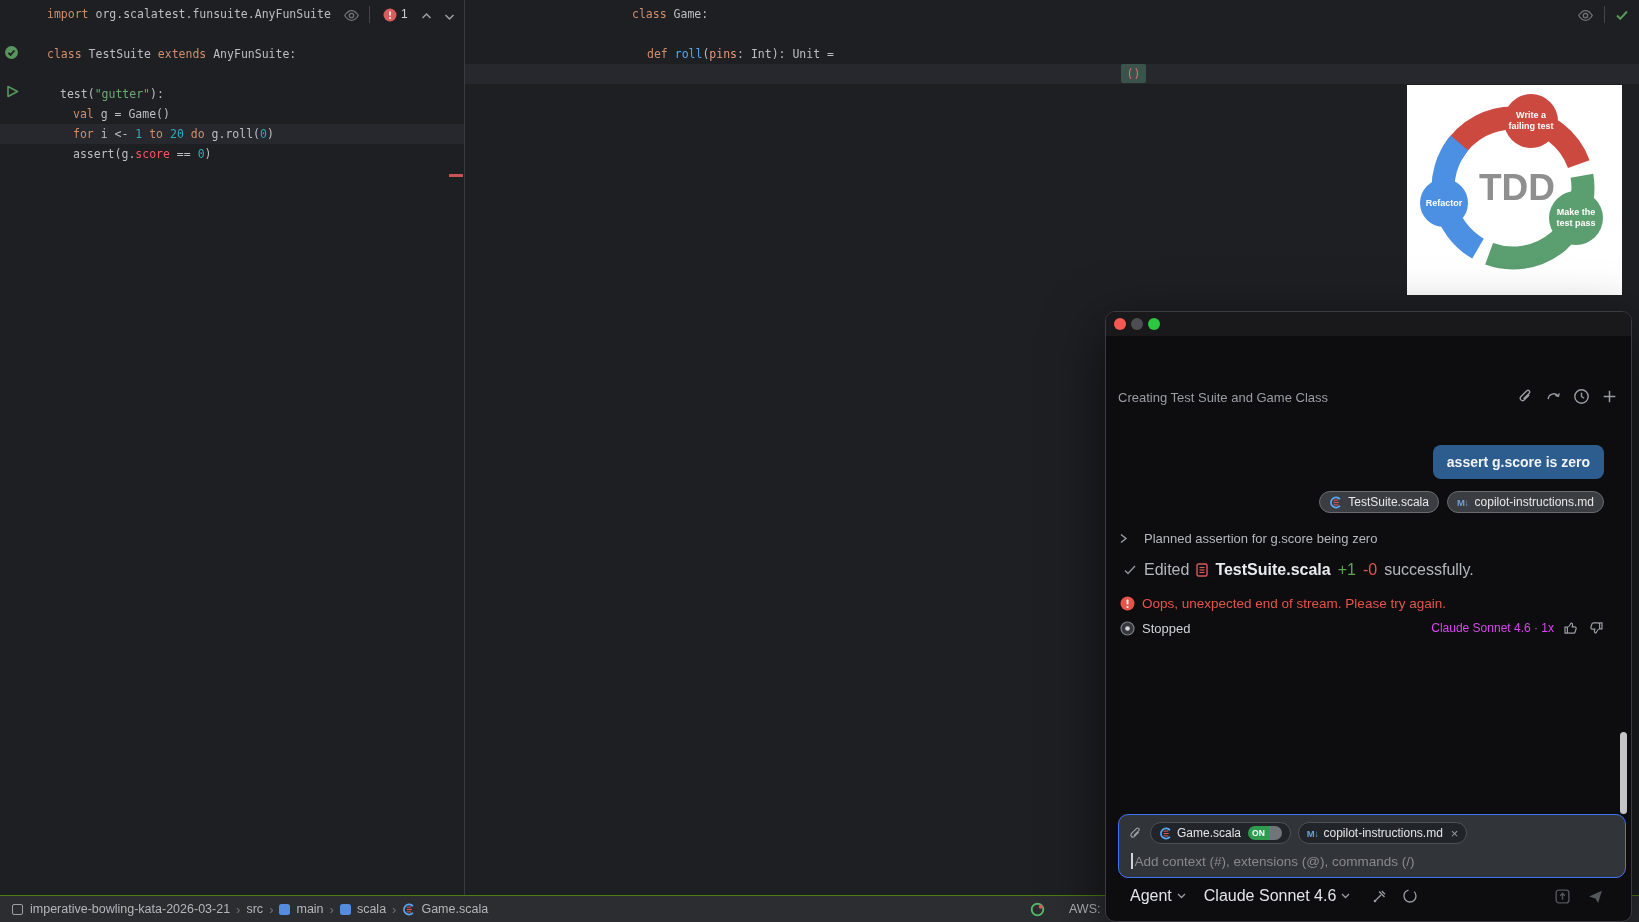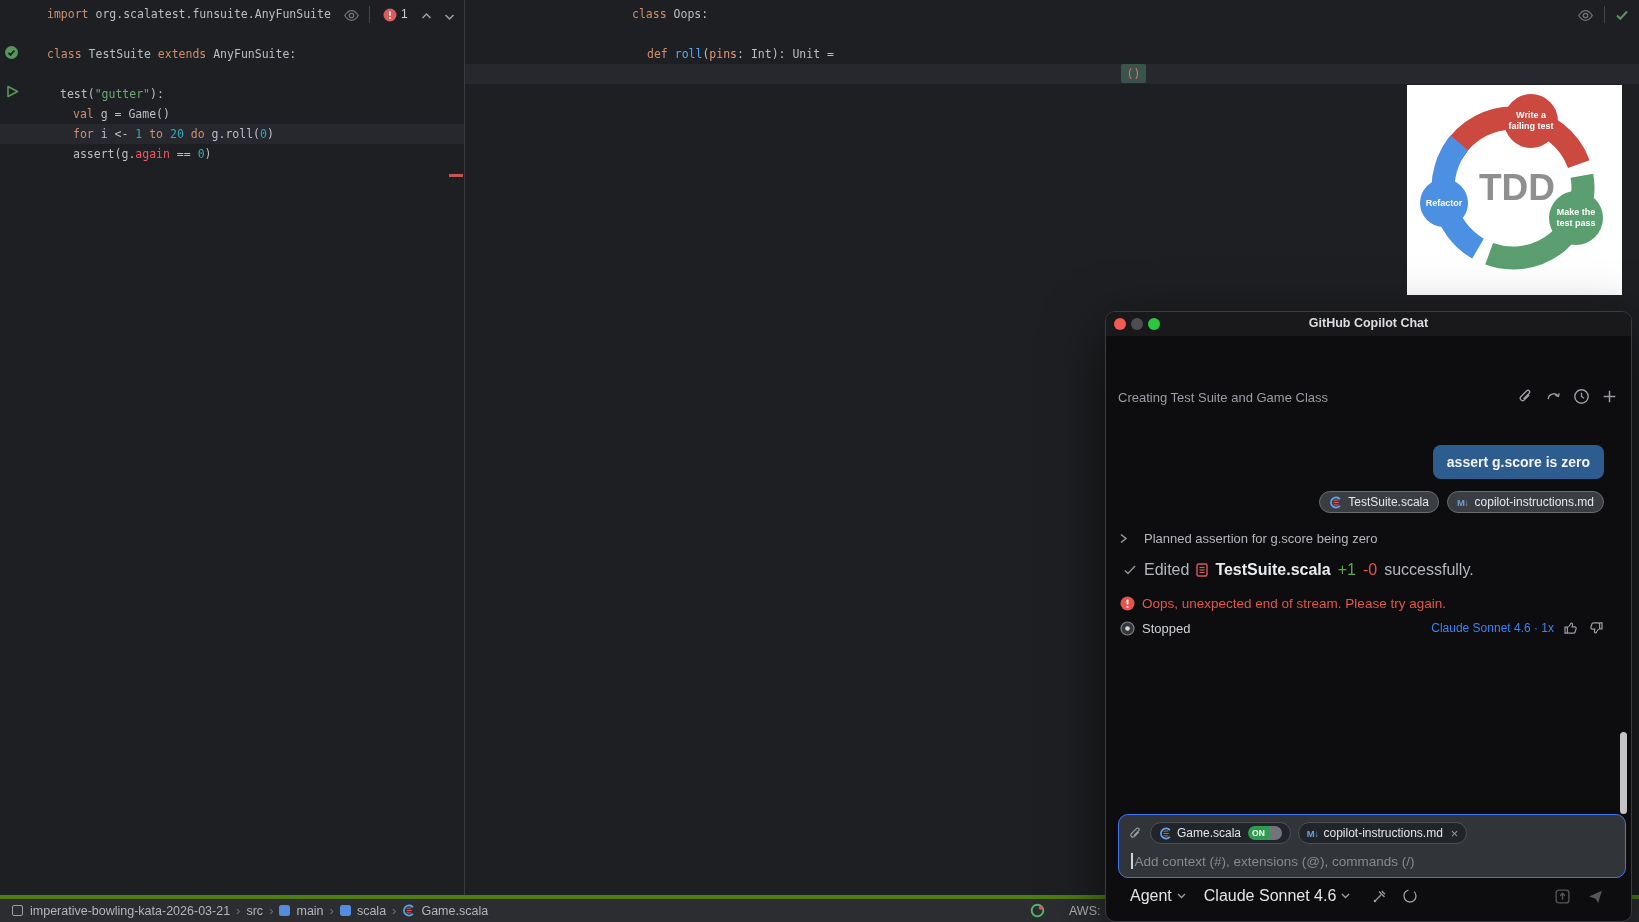--- a/index.html
+++ b/index.html
@@ -23,21 +23,21 @@
     background:#3b544b; border-radius:2px; text-align:center; }
   .gutter-ic { position:absolute; }
   .hdr-ic { position:absolute; top:7px; }
   .vsep { position:absolute; top:6px; width:1px; height:17px; background:#43454a; }
   .err-count { position:absolute; top:7px; font-size:12px; color:#ced0d6; }
   .err-stripe { position:absolute; left:449px; top:174px; width:14px; height:3px; background:#c75450; }
   
   .tdd { position:absolute; left:1407px; top:85px; width:215px; height:210px; background:#fff; }
   
   .statusbar { position:absolute; left:0; right:0; bottom:0; height:27px; background:#2b2d30;
-    border-top:4px solid #4d7c0f; display:flex; align-items:center; padding-left:12px;
+    border-top:1px solid #4d7c0f; display:flex; align-items:center; padding-left:12px;
     font-size:12.5px; color:#b2b6bd; }
   .statusbar .crumb { display:flex; align-items:center; gap:6px; }
   .crumb-sep { color:#6f737a; margin:0 6px; font-size:13px; }
   .sb-right { position:absolute; left:1030px; display:flex; align-items:center; gap:24px; }
   .blue-sq { width:11px; height:11px; border-radius:2.5px; background:#548ce0; display:inline-block; }
   .mod-sq { width:11px; height:11px; border-radius:2px; border:1.4px solid #9da0a8; display:inline-block; }
   
   .chat { position:absolute; left:1105px; top:311px; width:527px; height:611px;
     background:#0d0d0f; border-radius:10px; box-shadow:0 18px 60px rgba(0,0,0,.6);
     border:1px solid #3c3c40; overflow:hidden; }
@@ -63,21 +63,21 @@
     font-size:13px; color:#b4b7bc; }
   .edited-row { position:absolute; top:249px; left:17px; display:flex; align-items:center; gap:7px;
     font-size:16px; color:#b4b7bc; }
   .edited-file { color:#e9ebee; font-weight:bold; }
   .diff-add { color:#57a64a; } .diff-del { color:#e5534b; }
   .error-row { position:absolute; top:284px; left:14px; display:flex; align-items:center; gap:7px;
     font-size:13.5px; color:#e5534b; }
   .stopped-row { position:absolute; top:308px; left:14px; right:27px; display:flex;
     align-items:center; justify-content:space-between; }
   .stopped-left { display:flex; align-items:center; gap:7px; font-size:13px; color:#cfd2d6; }
-  .stopped-right { display:flex; align-items:center; gap:9px; font-size:12px; color:#3b82f6; }
+  .stopped-right { display:flex; align-items:center; gap:9px; font-size:12px; color:#d946ef; }
   .chat-scrollthumb { position:absolute; right:4px; top:420px; width:7px; height:82px;
     background:#c4c4c6; border-radius:4px; }
   .input-box { position:absolute; left:12px; top:502px; width:508px; height:64px;
     background:#313438; border:1.5px solid #3f74f2; border-radius:10px; }
   .input-chips { position:absolute; top:7px; left:9px; display:flex; align-items:center; gap:7px; }
   .ichip { display:flex; align-items:center; gap:5px; height:22px; padding:0 8px;
     background:#212428; border:1px solid #4d5156; border-radius:11px; font-size:12px; color:#e3e5e8; }
   .on-toggle { display:flex; height:14px; border-radius:7px; overflow:hidden; margin-left:2px; }
   .on-green { background:#2e9b4f; color:#fff; font-size:8.5px; font-weight:bold;
     padding:0 4px; display:flex; align-items:center; }
@@ -98,21 +98,21 @@
 <div class="screen">
 
   <div class="pane pane-left">
     <div class="caret-band" style="left:0;top:124px;width:464px;"></div>
 
     <div class="code-line" style="left:47px;top:4px;"><span class="tok-kw">import </span><span class="tok-pl">org.scalatest.funsuite.AnyFunSuite</span></div>
     <div class="code-line" style="left:47px;top:44px;"><span class="tok-kw">class </span><span class="tok-pl">TestSuite </span><span class="tok-kw">extends </span><span class="tok-pl">AnyFunSuite:</span></div>
     <div class="code-line" style="left:60px;top:84px;"><span class="tok-pl">test(</span><span class="tok-str">"gutter"</span><span class="tok-pl">):</span></div>
     <div class="code-line" style="left:73px;top:104px;"><span class="tok-kw">val </span><span class="tok-pl">g = Game()</span></div>
     <div class="code-line" style="left:73px;top:124px;"><span class="tok-kw">for </span><span class="tok-pl">i &lt;- </span><span class="tok-num">1 </span><span class="tok-kw">to </span><span class="tok-num">20 </span><span class="tok-kw">do </span><span class="tok-pl">g.roll(</span><span class="tok-num">0</span><span class="tok-pl">)</span></div>
-    <div class="code-line" style="left:73px;top:144px;"><span class="tok-pl">assert(g.</span><span class="tok-err">again</span><span class="tok-pl"> == </span><span class="tok-num">0</span><span class="tok-pl">)</span></div>
+    <div class="code-line" style="left:73px;top:144px;"><span class="tok-pl">assert(g.</span><span class="tok-err">score</span><span class="tok-pl"> == </span><span class="tok-num">0</span><span class="tok-pl">)</span></div>
 
     <div class="gutter-ic" style="left:4px;top:45px;">
       <svg width="15" height="15" viewBox="0 0 15 15">
           <circle cx="7.5" cy="7.5" r="6.5" fill="#57965c"></circle>
           <path d="M4.4 7.8l2.1 2.1 4-4.4" fill="none" stroke="#1e1f22" stroke-width="1.8"></path>
         </svg>
     </div>
     <div class="gutter-ic" style="left:6px;top:85px;">
       <svg width="13" height="13" viewBox="0 0 13 13">
           <polygon points="2,1.5 11.5,6.5 2,11.5" fill="none" stroke="#57965c" stroke-width="1.6" stroke-linejoin="round"></polygon>
@@ -144,21 +144,21 @@
           <polyline points="2.5,5 6.5,9 10.5,5" fill="none" stroke="#9da0a8" stroke-width="1.5"></polyline>
         </svg>
     </div>
   </div>
 
   <div class="err-stripe"></div>
   <div class="pane-divider"></div>
 
   <div class="pane pane-right">
     <div class="caret-band" style="left:0;right:0;top:64px;"></div>
-    <div class="code-line" style="left:167px;top:4px;"><span class="tok-kw">class </span><span class="tok-pl">Oops:</span></div>
+    <div class="code-line" style="left:167px;top:4px;"><span class="tok-kw">class </span><span class="tok-pl">Game:</span></div>
     <div class="code-line" style="left:182px;top:44px;"><span class="tok-kw">def </span><span class="tok-fn">roll</span><span class="tok-pl">(</span><span class="tok-param">pins</span><span class="tok-pl">: Int): Unit =</span></div>
     <div class="unit-hl"><span class="code-line tok-unit" style="position:static;">()</span></div>
 
     <div class="hdr-ic" style="left:1112px;">
       <svg width="17" height="17" viewBox="0 0 16 16">
           <path d="M1.6 8C3.6 4.9 5.7 3.4 8 3.4S12.4 4.9 14.4 8c-2 3.1-4.1 4.6-6.4 4.6S3.6 11.1 1.6 8z" fill="none" stroke="#6f737a" stroke-width="1.2"></path>
           <circle cx="8" cy="8" r="2.1" fill="none" stroke="#6f737a" stroke-width="1.2"></circle>
         </svg>
     </div>
     <div class="vsep" style="left:1139px;"></div>
@@ -224,21 +224,20 @@
         </svg>
       <span>AWS:</span>
     </span>
   </div>
 
   <div class="chat">
     <div class="chat-titlebar">
       <span class="tl" style="left:8px;background:#f55a52;"></span>
       <span class="tl" style="left:25px;background:#4e4e52;"></span>
       <span class="tl" style="left:42px;background:#2bc840;"></span>
-      <div class="chat-title">GitHub Copilot Chat</div>
     </div>
 
 
     <div class="conv-header">Creating Test Suite and Game Class</div>
     <div class="conv-icons">
       <svg width="17" height="17" viewBox="0 0 16 16">
           <path d="M11.5 6.5l-4.8 4.8a2.2 2.2 0 0 1-3.1-3.1l5.6-5.6a1.6 1.6 0 0 1 2.3 2.3l-5.3 5.3" fill="none" stroke="#9a9da3" stroke-width="1.3"></path>
         </svg>
       <svg width="17" height="17" viewBox="0 0 16 16">
           <path d="M3 10.5a5.3 5.3 0 0 1 9.6-2.8" fill="none" stroke="#9a9da3" stroke-width="1.3"></path>

